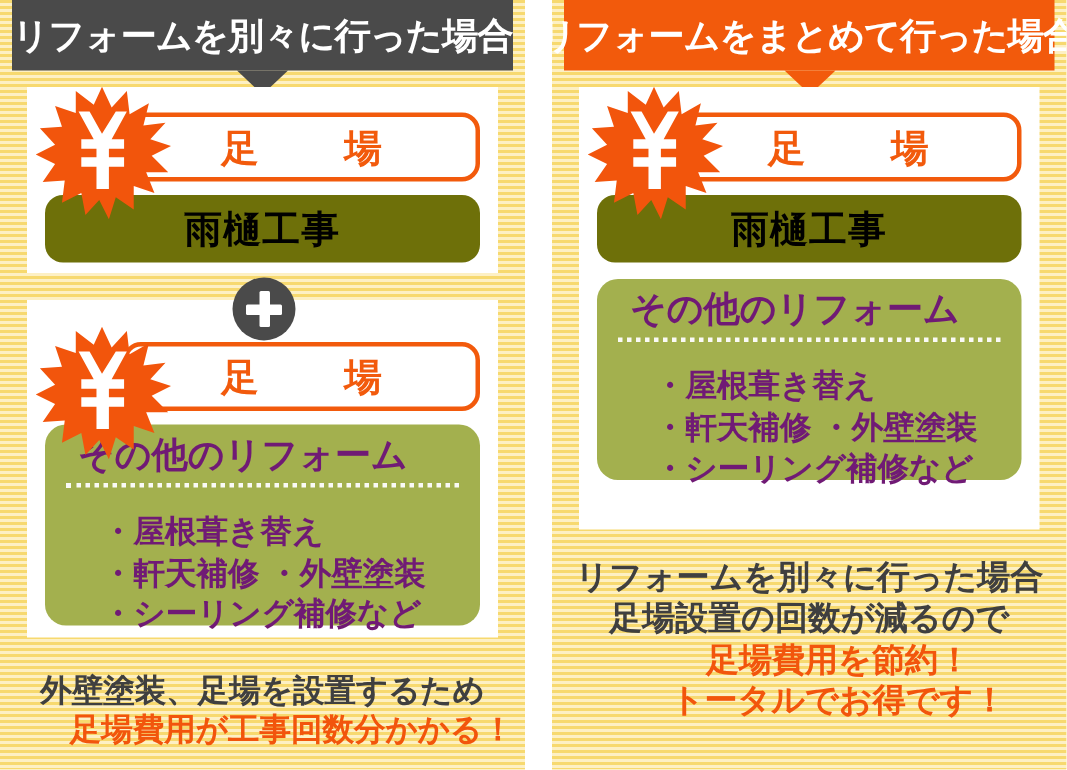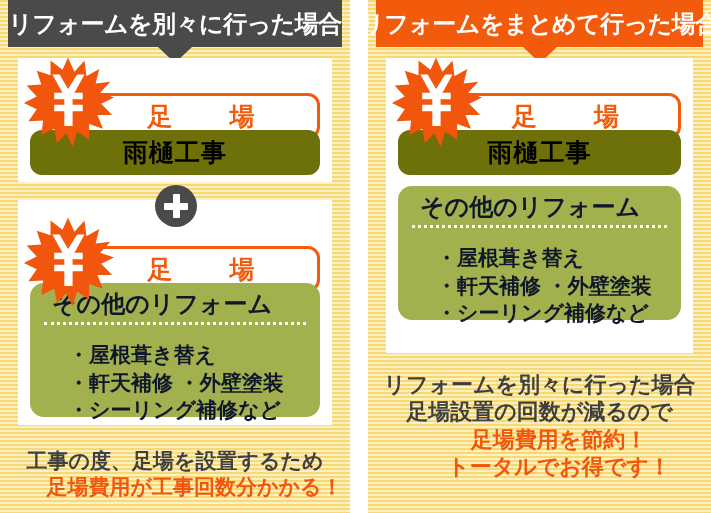--- a/index.html
+++ b/index.html
@@ -69,41 +69,40 @@
     position:absolute;
     border:3px solid #f25a0c;
     border-radius:12px;
     background:#ffffff;
     color:#f25a0c;
     font-size:25px;font-weight:bold;
     display:flex;align-items:center;justify-content:center;
     letter-spacing:16px;
     text-indent:16px;
     box-sizing:border-box;
-    margin-top:18px;
   }
 
   
   .olivebar{
     position:absolute;
     background:#6e7009;
     border-radius:12px;
     color:#000000;
     font-size:25px;font-weight:bold;
     display:flex;align-items:center;justify-content:center;
     letter-spacing:1px;
     box-sizing:border-box;
   }
 
   
   .greenbox{
     position:absolute;
     background:#a3b04e;
     border-radius:14px;
-    color:#0f172a;
+    color:#701a75;
     box-sizing:border-box;
     padding:6px 0 0 0;
   }
   .gb-title{
     font-size:24px;font-weight:bold;
     padding-left:22px;
     letter-spacing:0px;
     line-height:1.25;
   }
   .gb-dots{
@@ -187,21 +186,21 @@
       <div class="gb-title">その他のリフォーム</div>
       <div class="gb-dots"></div>
       <ul class="gb-list">
         <li>・屋根葺き替え</li>
         <li>・軒天補修 ・外壁塗装</li>
         <li>・シーリング補修など</li>
       </ul>
     </div>
 
     <div class="caption" id="cap-left">
-      <div class="cap-line cap-dark">工事の度、足場を設置するため</div>
+      <div class="cap-line cap-dark">外壁塗装、足場を設置するため</div>
       <div class="cap-line cap-orange">足場費用が工事回数分かかる！</div>
     </div>
   </div>
 
   <div class="panel" id="panel-right">
 
     <div class="phead">リフォームをまとめて行った場合</div>
     <div class="notch"></div>
 
     <div class="card" id="card-r1"></div>

